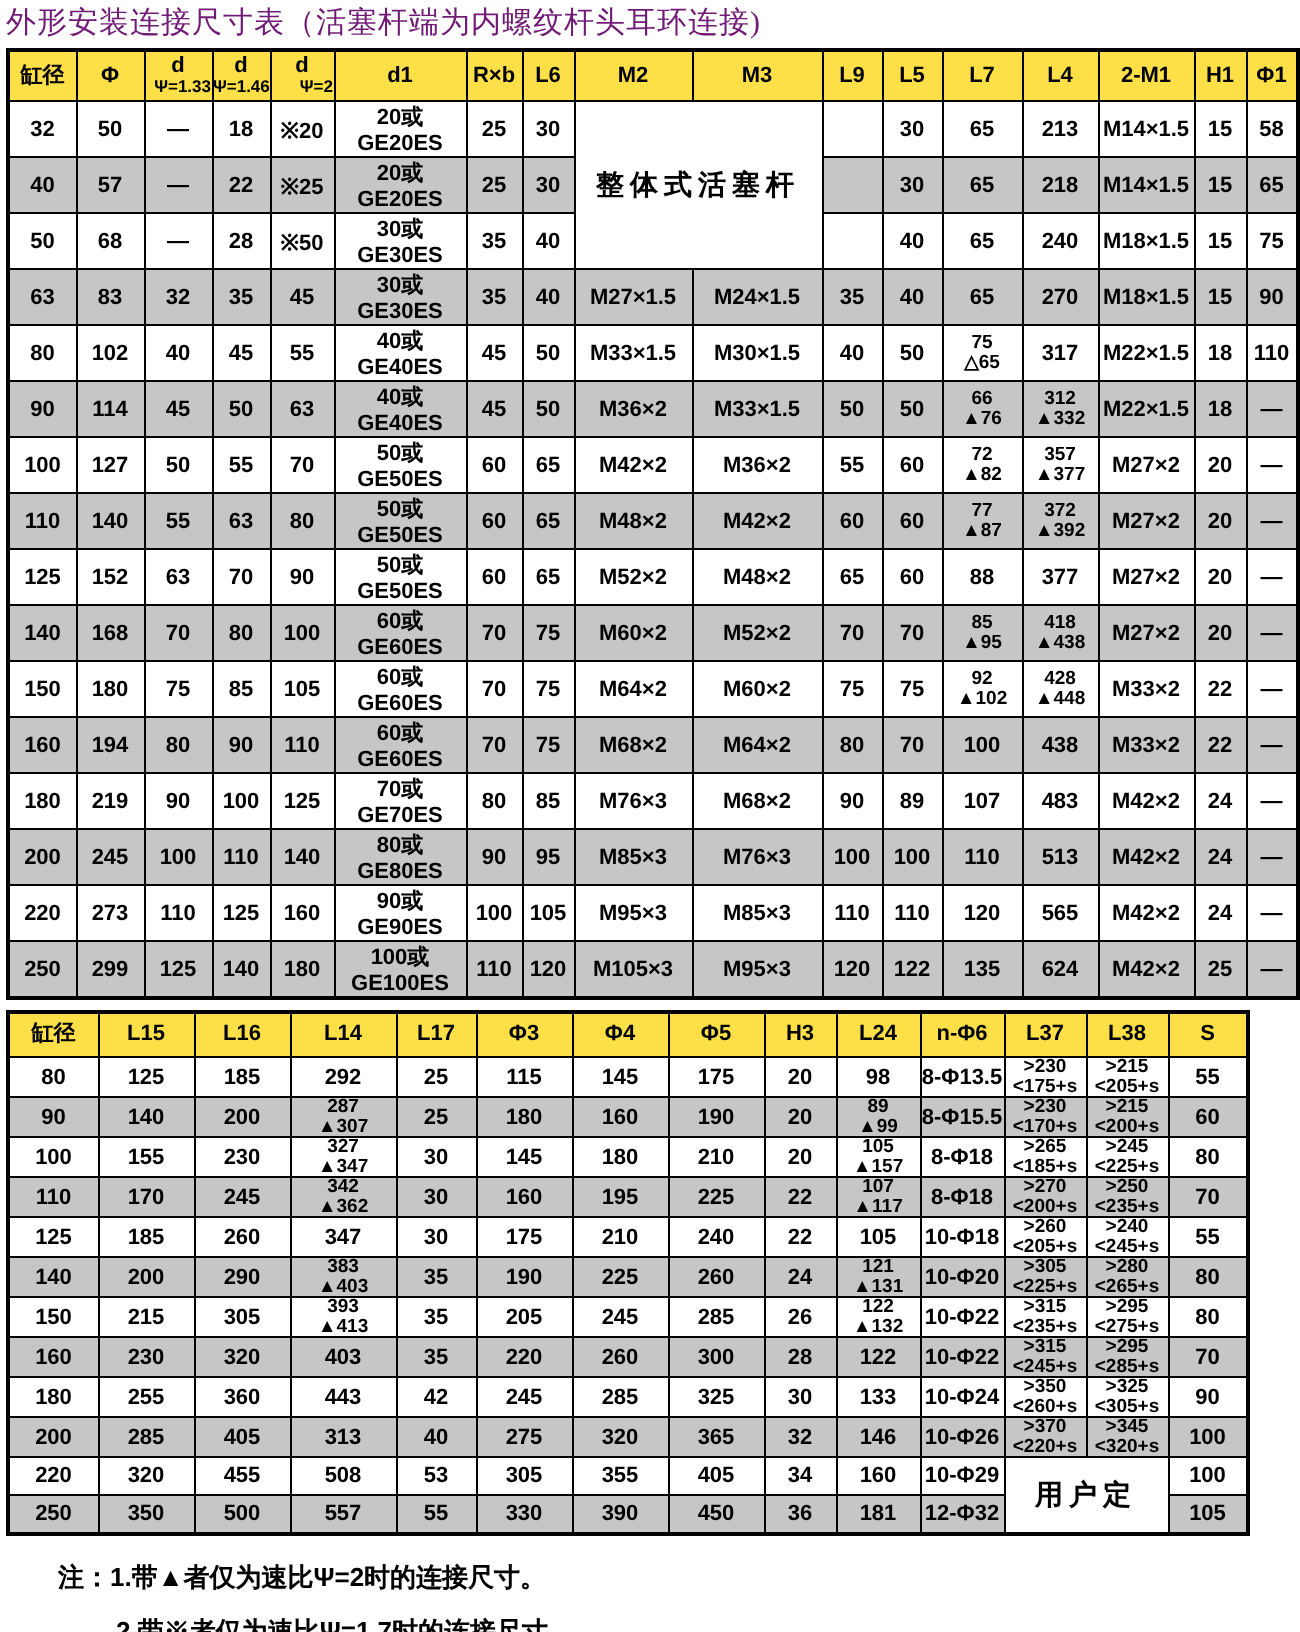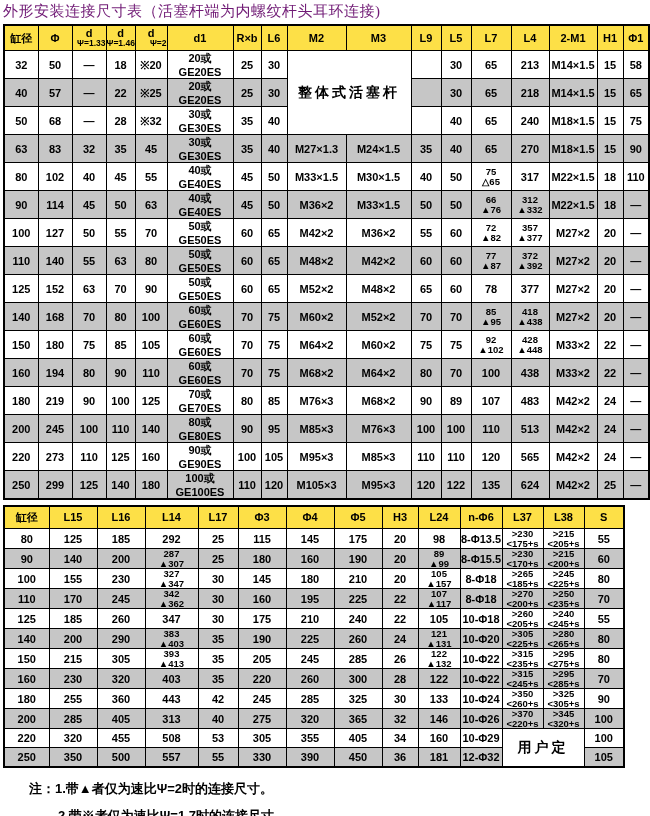--- a/index.html
+++ b/index.html
@@ -105,42 +105,42 @@
           <td>218</td>
           <td>M14×1.5</td>
           <td>15</td>
           <td>65</td>
         </tr>
         <tr>
           <td>50</td>
           <td>68</td>
           <td>—</td>
           <td>28</td>
-          <td>※32</td>
+          <td>※50</td>
           <td>30或GE30ES</td>
           <td>35</td>
           <td>40</td>
           <td></td>
           <td>40</td>
           <td>65</td>
           <td>240</td>
           <td>M18×1.5</td>
           <td>15</td>
           <td>75</td>
         </tr>
         <tr class="shade">
           <td>63</td>
           <td>83</td>
           <td>32</td>
           <td>35</td>
           <td>45</td>
           <td>30或GE30ES</td>
           <td>35</td>
           <td>40</td>
-          <td>M27×1.3</td>
+          <td>M27×1.5</td>
           <td>M24×1.5</td>
           <td>35</td>
           <td>40</td>
           <td>65</td>
           <td>270</td>
           <td>M18×1.5</td>
           <td>15</td>
           <td>90</td>
         </tr>
         <tr>
@@ -246,21 +246,21 @@
           <td>63</td>
           <td>70</td>
           <td>90</td>
           <td>50或GE50ES</td>
           <td>60</td>
           <td>65</td>
           <td>M52×2</td>
           <td>M48×2</td>
           <td>65</td>
           <td>60</td>
-          <td>78</td>
+          <td>88</td>
           <td>377</td>
           <td>M27×2</td>
           <td>20</td>
           <td>—</td>
         </tr>
         <tr class="shade">
           <td>140</td>
           <td>168</td>
           <td>70</td>
           <td>80</td>

